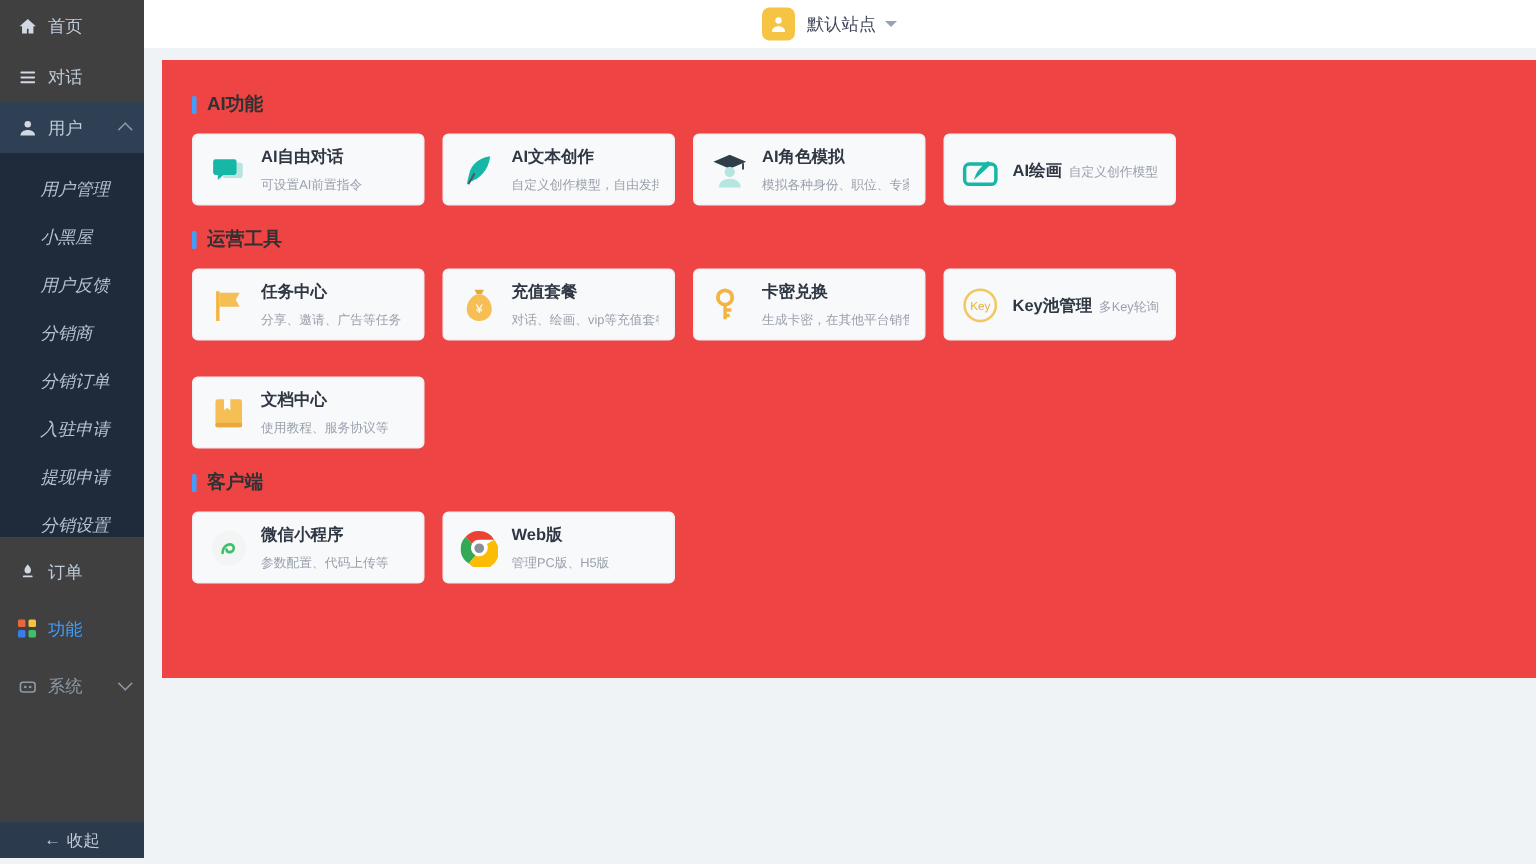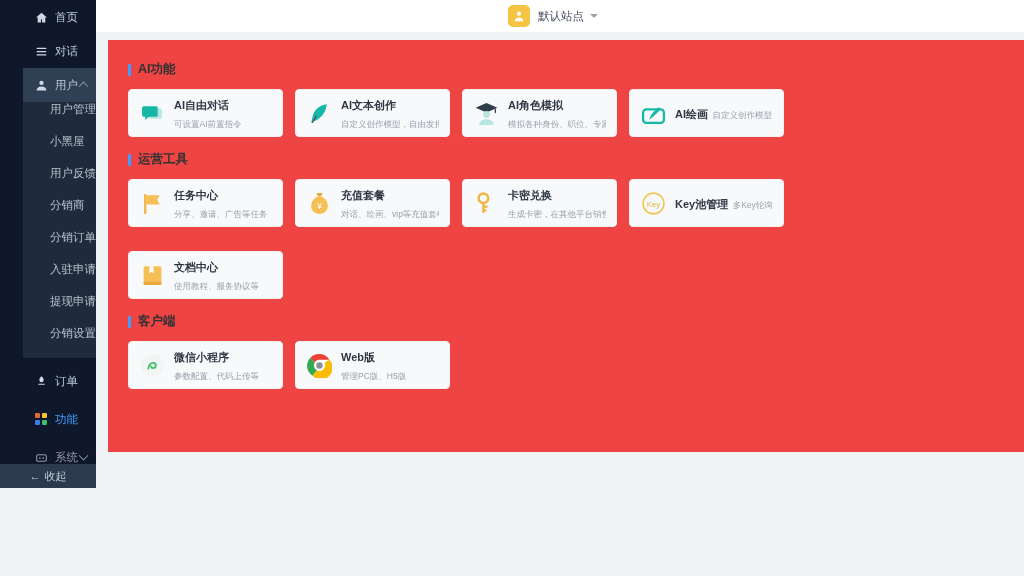--- a/index.html
+++ b/index.html
@@ -6,26 +6,25 @@
   html, body {
     width: 1024px; height: 576px;
     font-family: "Liberation Sans", "DejaVu Sans", sans-serif;
     background: #f0f3f5;
     overflow: hidden;
   }
   .app { position: relative; width: 1024px; height: 576px; display: flex; }
 
   
   .sidebar {
-    width: 96px; height: 488px;
-    background: #0f172a;
+    width: 96px; height: 572px;
+    background: #404040;
     position: relative;
     flex: 0 0 96px;
     overflow: hidden;
-    padding-left: 23px;
   }
   .nav-item {
     height: 34px;
     display: flex; align-items: center;
     padding-left: 11px;
     color: #bfcbd9;
     font-size: 11.5px;
     position: relative;
     cursor: pointer;
     white-space: nowrap;
@@ -41,26 +40,27 @@
   .nav-item .caret {
     position: absolute; right: 9px; top: 50%;
     width: 7px; height: 7px;
     border-left: 1.3px solid #8a97a8;
     border-top: 1.3px solid #8a97a8;
     transform: translateY(-30%) rotate(45deg);
   }
   .submenu { background: #1f2b3a; }
   .sub-item {
     height: 32px;
-    display: flex; align-items: flex-start;
+    display: flex; align-items: flex-end;
     padding-left: 27px;
     color: #b6c2d0;
     font-size: 11.5px;
     cursor: pointer;
     white-space: nowrap;
+    font-style: italic;
   }
   .nav-item.active { color: #409eff; }
   .nav-item.active .lbl { color: #409eff; }
   .collapse-bar {
     position: absolute; left: 0; bottom: 0;
     width: 96px; height: 24px;
     background: #2b3a4d;
     display: flex; align-items: center; justify-content: center;
     color: #c2ccd8; font-size: 11px;
     cursor: pointer;

